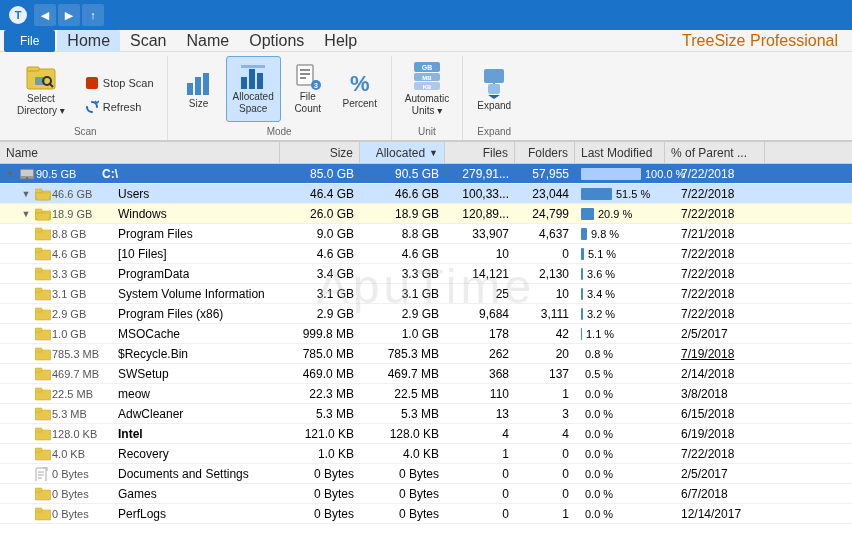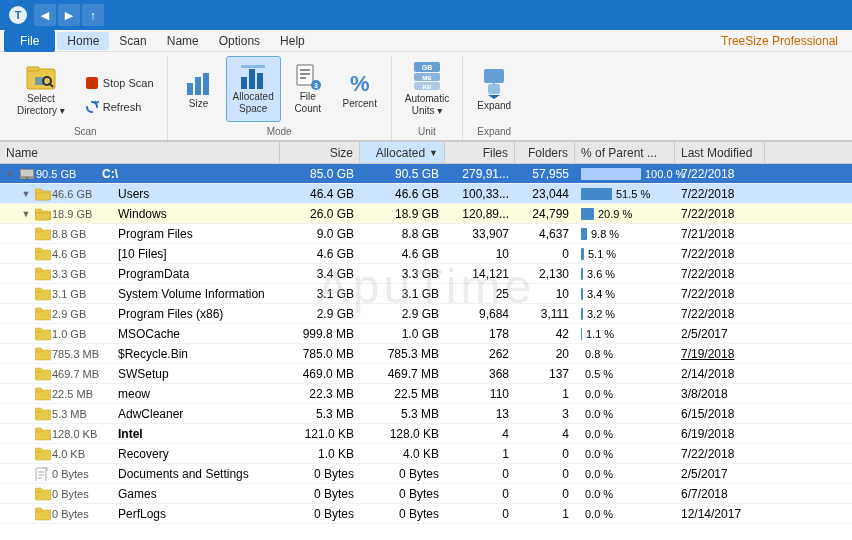--- a/index.html
+++ b/index.html
@@ -39,21 +39,21 @@
     .menu-bar {
       background: #f5f5f5;
       border-bottom: 1px solid #ddd;
       height: 22px;
       display: flex;
       align-items: center;
       padding: 0 4px;
     }
     .menu-item {
       padding: 2px 10px;
-      font-size: 12px;
+      font-size: 16px;
       cursor: pointer;
       border-radius: 2px;
       color: #333;
       text-align: center;
     }
     .menu-item.active { background: #cce4ff; }
     .menu-item-pro { color: #cc6600; margin-left: auto; }
 
     
     .ribbon {
@@ -383,25 +383,25 @@
   <div class="col-header active" style="width:85px; flex-shrink:0; justify-content:flex-end;">
     <span>Allocated</span>
     <span class="sort-arrow">▼</span>
   </div>
   <div class="col-header" style="width:70px; flex-shrink:0; justify-content:flex-end;">
     <span>Files</span>
   </div>
   <div class="col-header" style="width:60px; flex-shrink:0; justify-content:flex-end;">
     <span>Folders</span>
   </div>
+  <div class="col-header" style="width:90px; flex-shrink:0;">
+    <span>Last Modified</span>
+  </div>
   <div class="col-header" style="width:100px; flex-shrink:0;">
     <span>% of Parent ...</span>
-  </div>
-  <div class="col-header" style="width:90px; flex-shrink:0;">
-    <span>Last Modified</span>
   </div>
 </div>
 
 <div class="tree-table" id="tree-table">
 <div class="tree-row" style="background: rgb(51, 119, 204); color: white;">
     <div class="row-name-cell" style="width:280px; flex-shrink:0; padding-left:4px;">
       <span class="expand-btn">▼</span>
       <span class="folder-icon"><svg width="16" height="14" viewBox="0 0 16 14">
       <rect x="1" y="2" width="14" height="10" rx="1" fill="#999" stroke="#777" stroke-width="0.5"></rect>
       <rect x="2" y="3" width="12" height="6" rx="0.5" fill="#ccc"></rect>

